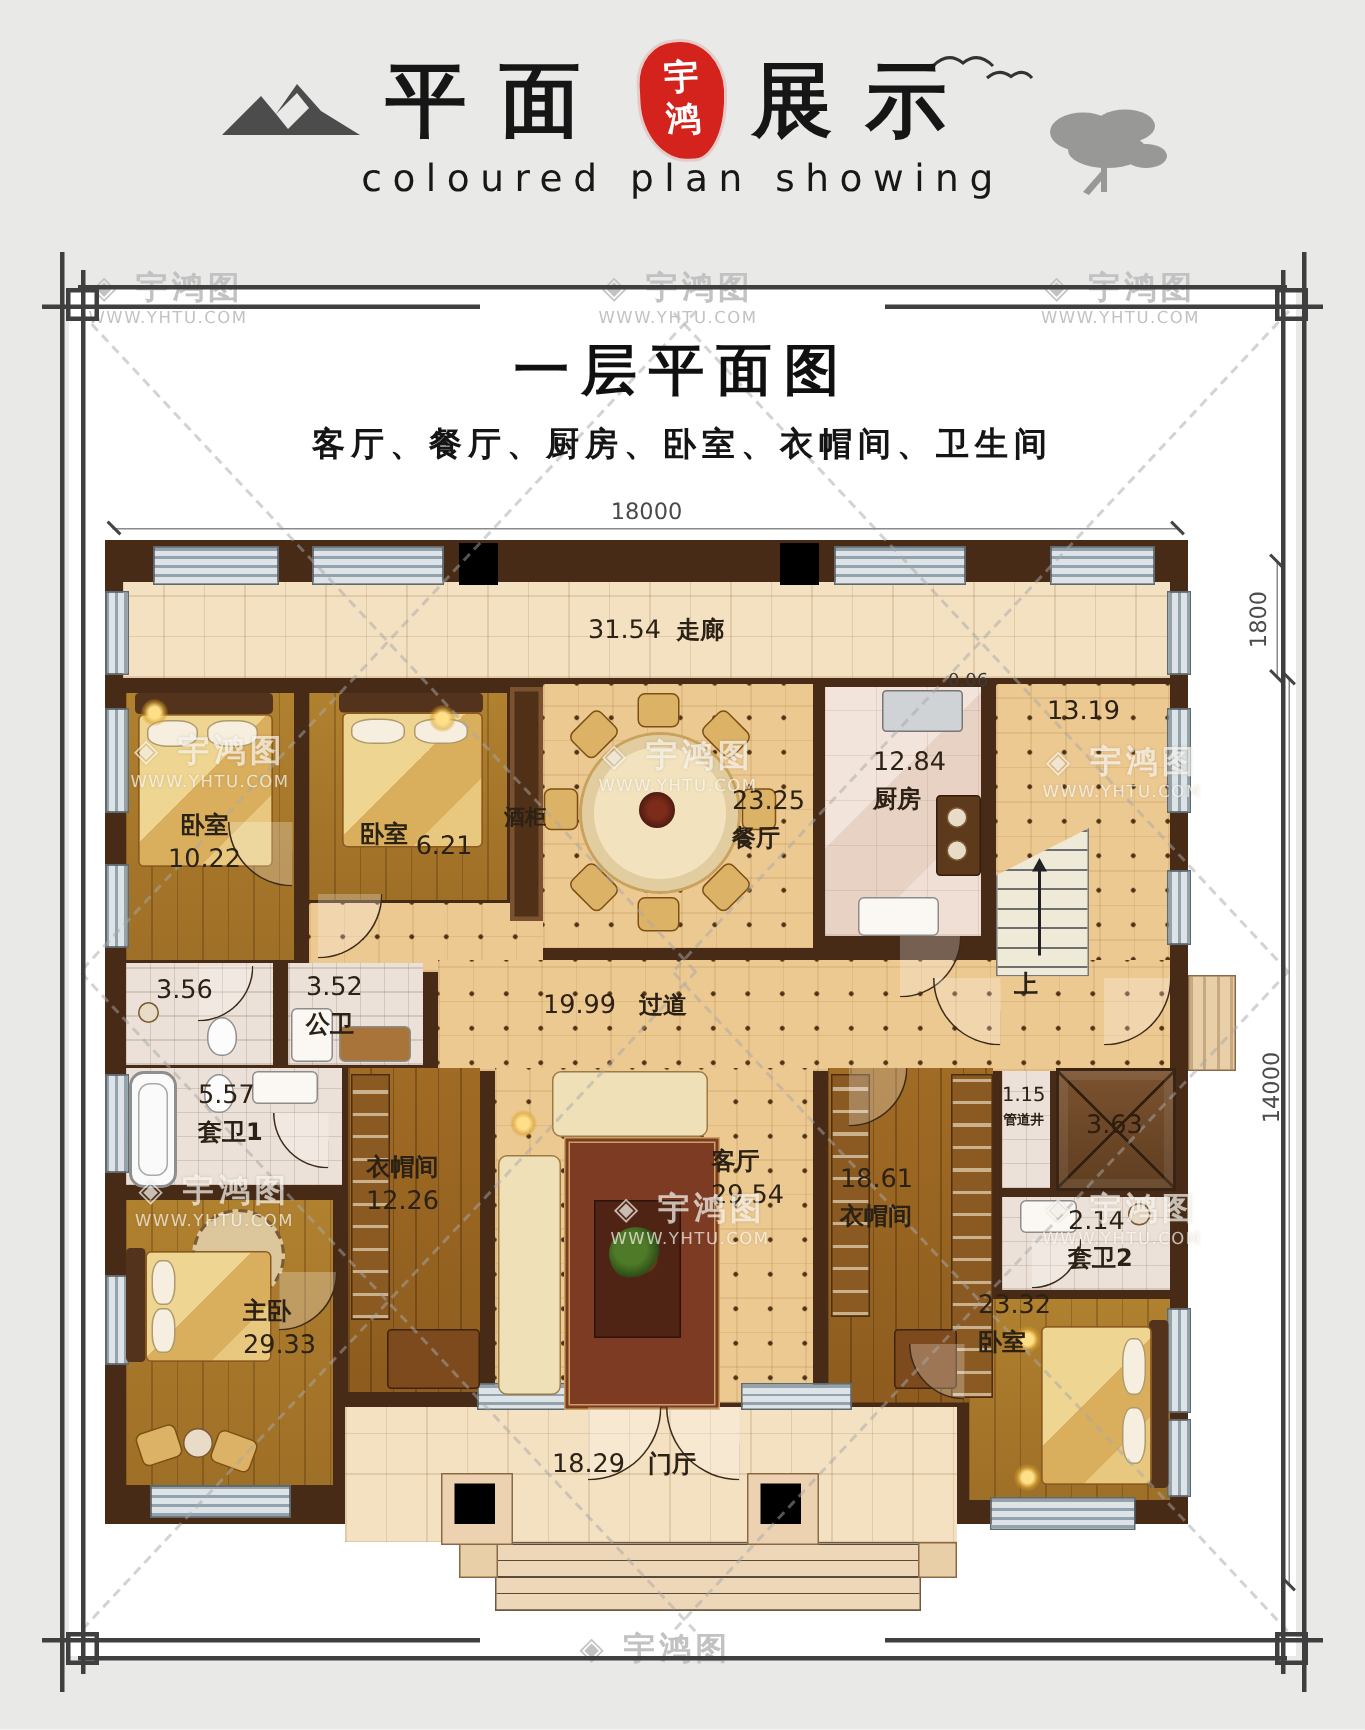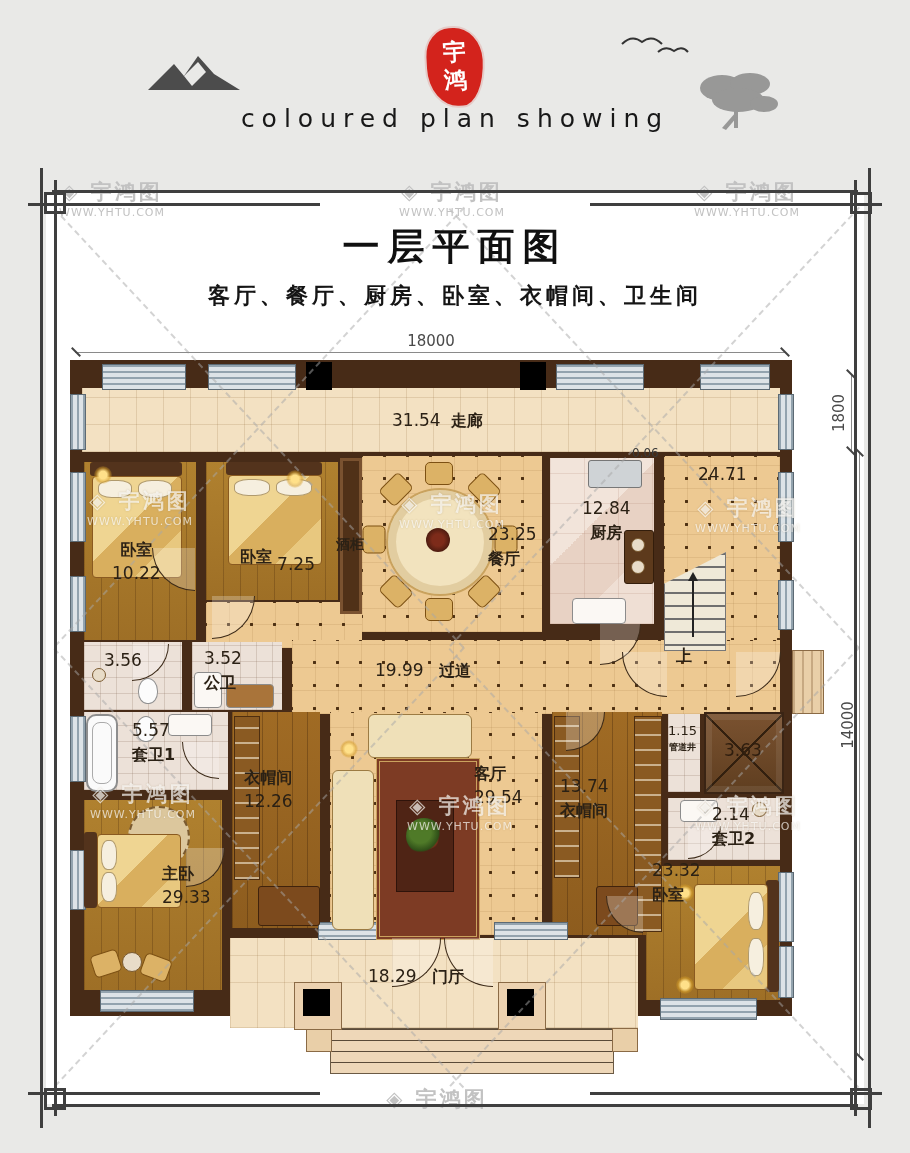--- a/index.html
+++ b/index.html
@@ -102,24 +102,26 @@
   .steps{background:#eed7b8;border:1px solid #6b5a44;z-index:2;
          background-image:repeating-linear-gradient(180deg,#5a4a38 0 1px,transparent 1px 11px);}
   .ledge{background:#e9cfa8;border:1px solid #8a6a45;z-index:2;}
   svg{display:block;}
 </style>
 </head>
 <body>
 
 <div class="hdr-row">
   <div class="hdr-title">
+    <span class="hchar">平面</span>
     <span class="seal">
         <span>宇</span>
         <span>鸿</span>
       </span>
+    <span class="hchar">展示</span>
   </div>
 </div>
 <div class="hdr-sub">coloured plan showing</div>
 <div class="abs" style="left:148px;top:52px;z-index:29;">
   <svg width="92" height="40">
       <path d="M0 38 L26 12 L36 24 L50 4 L66 22 L92 38 Z" fill="#4c4c4c"></path>
       <path d="M36 24 L50 10 L58 20 L44 34 Z" fill="#e9e9e7"></path>
     </svg>
 </div>
 <div class="abs" style="left:618px;top:28px;z-index:29;">
@@ -324,67 +326,67 @@
 <div class="rl" style="left:392px;top:408px;">
   <span class="ra">31.54</span>&nbsp;
   <span class="rn">走廊</span>
 </div>
 <div class="rl" style="left:112px;top:538px;">
   <div class="rn">卧室</div>
   <div class="ra">10.22</div>
 </div>
 <div class="rl" style="left:240px;top:544px;">
   <span class="rn">卧室</span>
-  <span class="ra" style="position:relative;top:8px;">7.25</span>
+  <span class="ra" style="position:relative;top:8px;">6.21</span>
 </div>
 <div class="rl" style="left:336px;top:532px;">
   <span class="rn" style="font-size:14px;">酒柜</span>
 </div>
 <div class="rl" style="left:488px;top:522px;text-align:left;">
   <div class="ra">23.25</div>
   <div class="rn">餐厅</div>
 </div>
-<div class="rl" style="left:582px;top:496px;text-align:center;">
+<div class="rl" style="left:582px;top:496px;text-align:left;">
   <div class="ra">12.84</div>
   <div class="rn">厨房</div>
 </div>
 <div class="rl" style="left:698px;top:462px;">
-  <span class="ra">24.71</span>
+  <span class="ra">13.19</span>
 </div>
 <div class="rl" style="left:632px;top:440px;">
   <span class="ra" style="font-size:12px;color:#3a3a3a;">0.06</span>
 </div>
 <div class="rl" style="left:104px;top:648px;">
   <span class="ra">3.56</span>
 </div>
 <div class="rl" style="left:204px;top:646px;text-align:left;">
   <div class="ra">3.52</div>
   <div class="rn">公卫</div>
 </div>
 <div class="rl" style="left:132px;top:718px;text-align:left;">
   <div class="ra">5.57</div>
   <div class="rn">套卫1</div>
 </div>
-<div class="rl" style="left:375px;top:658px;">
+<div class="rl" style="left:362px;top:658px;">
   <span class="ra">19.99</span>&nbsp;&nbsp;
   <span class="rn">过道</span>
 </div>
 <div class="rl" style="left:676px;top:644px;">
   <span class="rn">上</span>
 </div>
 <div class="rl" style="left:244px;top:766px;">
   <div class="rn">衣帽间</div>
   <div class="ra">12.26</div>
 </div>
 <div class="rl" style="left:466px;top:762px;">
   <div class="rn">客厅</div>
   <div class="ra" style="position:relative;left:8px;">29.54</div>
 </div>
 <div class="rl" style="left:560px;top:774px;text-align:left;">
-  <div class="ra">13.74</div>
+  <div class="ra">18.61</div>
   <div class="rn">衣帽间</div>
 </div>
 <div class="rl" style="left:668px;top:722px;">
   <div class="ra" style="font-size:13px;">1.15</div>
   <div class="rn tiny">管道井</div>
 </div>
 <div class="rl" style="left:724px;top:738px;">
   <span class="ra" style="color:#2e1d0e;">3.63</span>
 </div>
 <div class="rl" style="left:712px;top:802px;text-align:left;">

